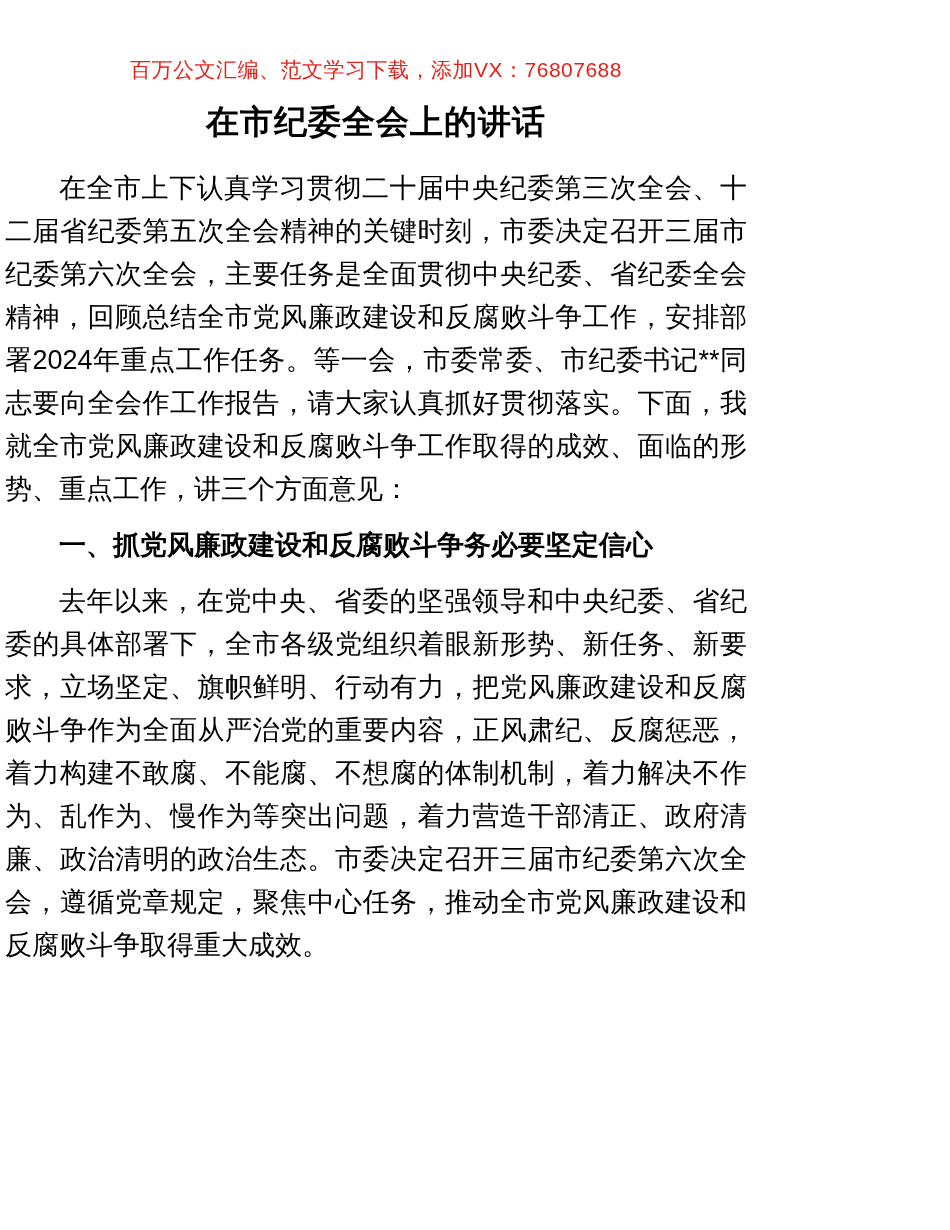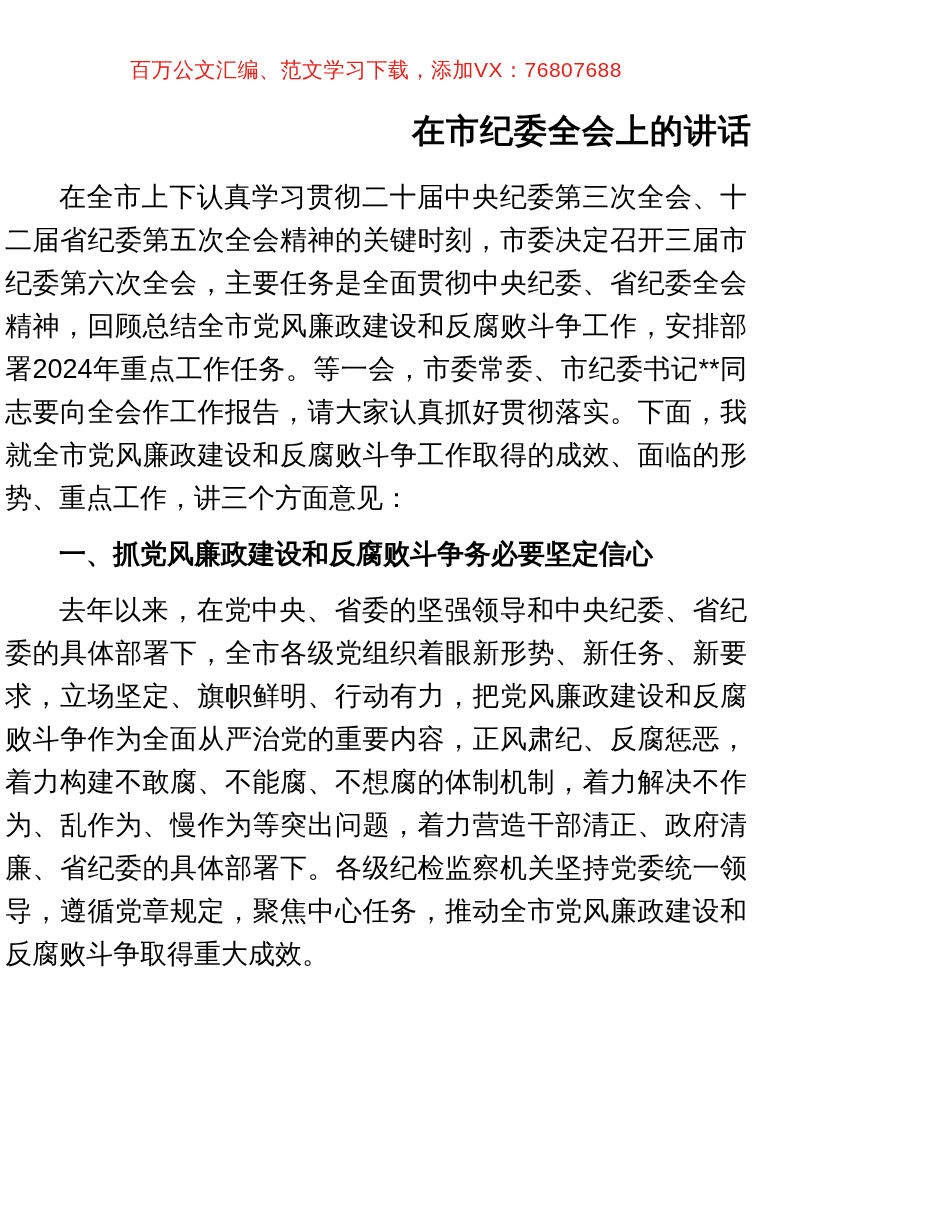--- a/index.html
+++ b/index.html
@@ -22,22 +22,22 @@
     padding-top: 57px;
   }
   .watermark {
     text-align: center;
     font-size: 21px;
     line-height: 26px;
     letter-spacing: 0.5px;
     font-weight: normal;
   }
   .doc-title {
-    margin: 25px 0 0 0;
-    text-align: right;
+    margin: 16px 0 0 0;
+    text-align: center;
     font-size: 33px;
     line-height: 46px;
     font-weight: bold;
     letter-spacing: 1px;
   }
   .content {
     width: 742px;
     margin: 22px auto 0 auto;
     font-size: 27px;
     line-height: 43px;
@@ -55,15 +55,15 @@
 </style>
 </head>
 <body>
 
 <div class="page">
   <div class="watermark" style="color: rgb(230, 32, 25);">百万公文汇编、范文学习下载，添加VX：76807688</div>
   <h1 class="doc-title">在市纪委全会上的讲话</h1>
   <div class="content">
       <p class="para">在全市上下认真学习贯彻二十届中央纪委第三次全会、十二届省纪委第五次全会精神的关键时刻，市委决定召开三届市纪委第六次全会，主要任务是全面贯彻中央纪委、省纪委全会精神，回顾总结全市党风廉政建设和反腐败斗争工作，安排部署2024年重点工作任务。等一会，市委常委、市纪委书记**同志要向全会作工作报告，请大家认真抓好贯彻落实。下面，我就全市党风廉政建设和反腐败斗争工作取得的成效、面临的形势、重点工作，讲三个方面意见：</p>
       <p class="para heading">一、抓党风廉政建设和反腐败斗争务必要坚定信心</p>
-      <p class="para">去年以来，在党中央、省委的坚强领导和中央纪委、省纪委的具体部署下，全市各级党组织着眼新形势、新任务、新要求，立场坚定、旗帜鲜明、行动有力，把党风廉政建设和反腐败斗争作为全面从严治党的重要内容，正风肃纪、反腐惩恶，着力构建不敢腐、不能腐、不想腐的体制机制，着力解决不作为、乱作为、慢作为等突出问题，着力营造干部清正、政府清廉、省纪委的具体部署下。各级纪检监察机关坚持党委统一领导，遵循党章规定，聚焦中心任务，推动全市党风廉政建设和反腐败斗争取得重大成效。</p>
+      <p class="para">去年以来，在党中央、省委的坚强领导和中央纪委、省纪委的具体部署下，全市各级党组织着眼新形势、新任务、新要求，立场坚定、旗帜鲜明、行动有力，把党风廉政建设和反腐败斗争作为全面从严治党的重要内容，正风肃纪、反腐惩恶，着力构建不敢腐、不能腐、不想腐的体制机制，着力解决不作为、乱作为、慢作为等突出问题，着力营造干部清正、政府清廉、政治清明的政治生态。市委决定召开三届市纪委第六次全会，遵循党章规定，聚焦中心任务，推动全市党风廉政建设和反腐败斗争取得重大成效。</p>
     </div>
 </div>
 
 </body></html>

